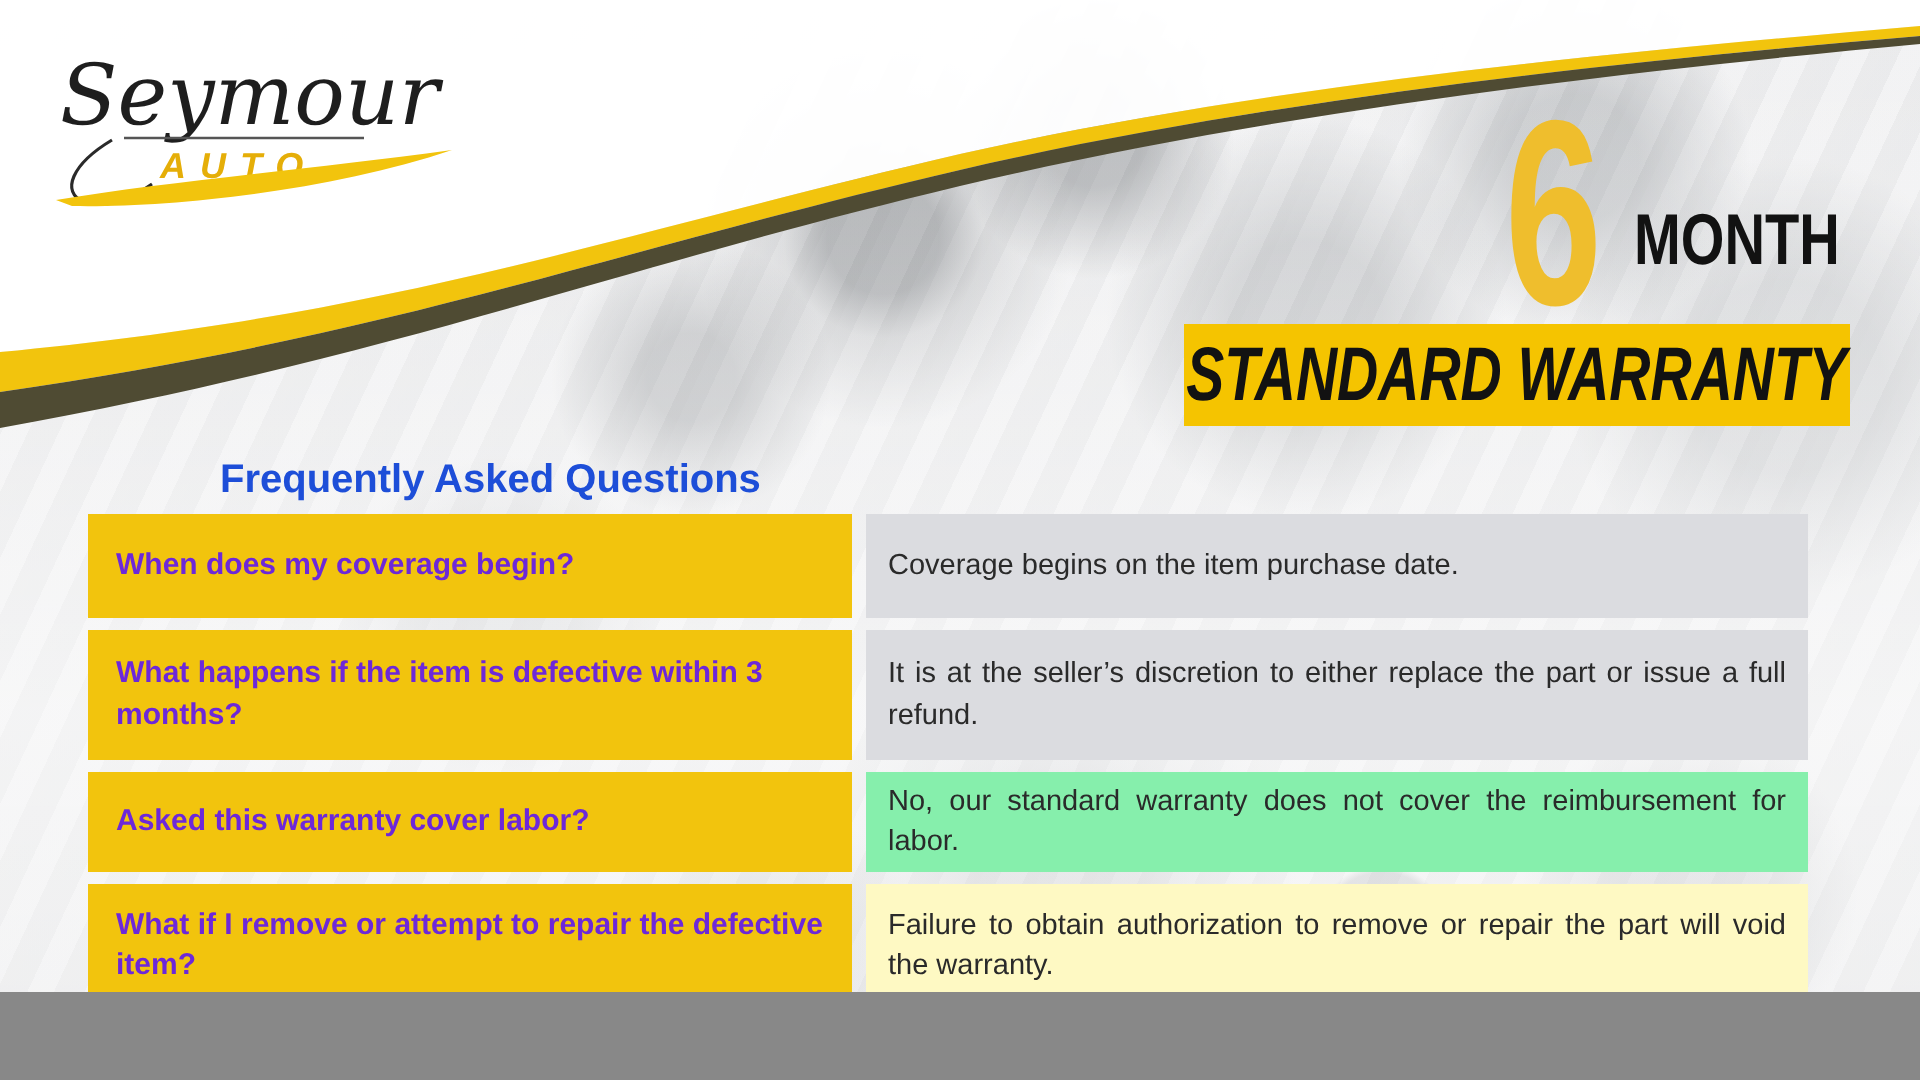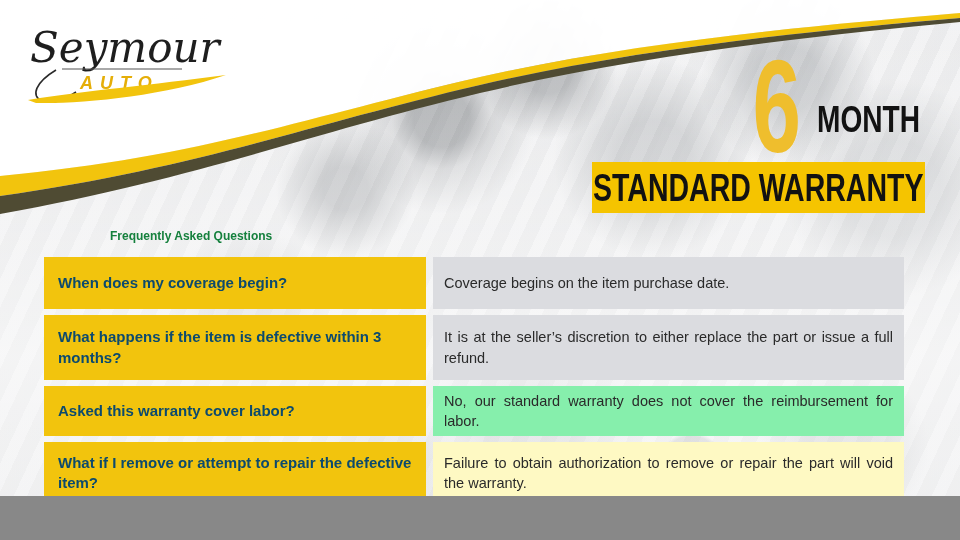--- a/index.html
+++ b/index.html
@@ -32,29 +32,29 @@
   .logo{position:absolute;left:22px;top:14px;width:220px;height:100px;}
   .logo text.script{font-family:"DejaVu Serif","Liberation Serif",serif;font-style:italic;font-size:42px;fill:#1e1e1e;}
   .logo text.auto{font-family:"Liberation Sans",sans-serif;font-style:italic;font-weight:bold;font-size:18px;letter-spacing:7px;}
   
   .num6{position:absolute;left:746px;top:48px;width:62px;height:118px;
         display:flex;align-items:center;justify-content:center;}
   .num6 span{font-size:132px;font-weight:800;line-height:1;transform:scaleX(0.66);transform-origin:center;}
   .month{position:absolute;left:817px;top:103px;height:34px;display:flex;align-items:center;}
   .month span{font-size:36px;font-weight:800;color:#121212;line-height:1;transform:scaleX(0.78);transform-origin:left center;letter-spacing:0px;}
   .banner{position:absolute;left:592px;top:162px;width:333px;height:51px;
-          display:flex;align-items:center;justify-content:center;}
+          display:flex;align-items:center;justify-content:center;font-style:italic;}
   .banner span{font-size:38px;font-weight:800;color:#121212;line-height:1;white-space:nowrap;
                transform:scaleX(0.75);transform-origin:center;}
   
-  .faq-heading{position:absolute;left:110px;top:229px;font-size:12px;font-weight:bold;color:#15803d;}
+  .faq-heading{position:absolute;left:110px;top:229px;font-size:20px;font-weight:bold;color:#1d4ed8;}
   .faq-table{position:absolute;left:44px;top:257px;width:860px;display:flex;flex-direction:column;gap:6px;}
   .faq-row{display:flex;gap:7px;}
   .q-cell{width:382px;box-sizing:border-box;padding:6px 14px;display:flex;align-items:center;
-          font-size:15px;font-weight:bold;color:#0c4a6e;line-height:1.35;}
+          font-size:15px;font-weight:bold;color:#6d28d9;line-height:1.35;}
   .a-cell{width:471px;box-sizing:border-box;padding:6px 11px;display:flex;align-items:center;
           font-size:14.5px;color:#2a2a2a;line-height:1.4;}
   .a-cell p{margin:0;text-align:justify;width:100%;}
   .h52{height:52px}.h65{height:65px}.h50{height:50px}.h62{height:62px}
 </style>
 </head>
 <body>
 
 <div class="stage">
 

